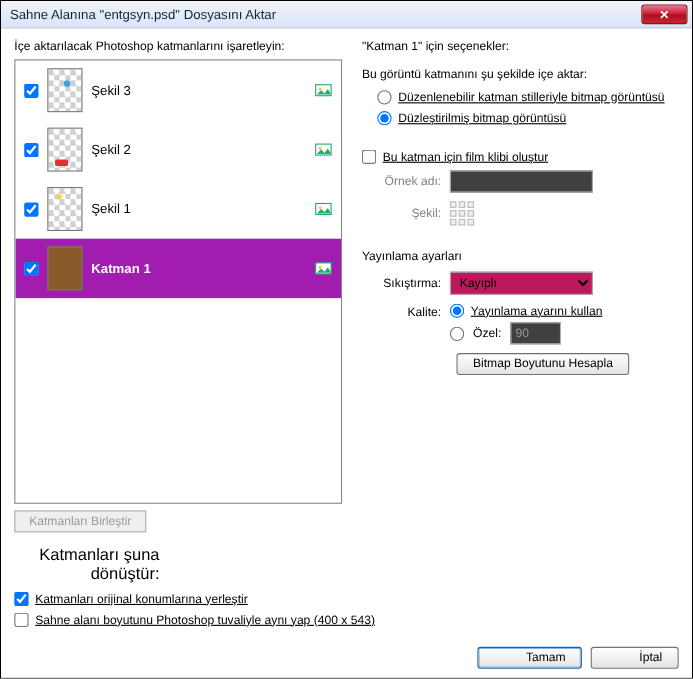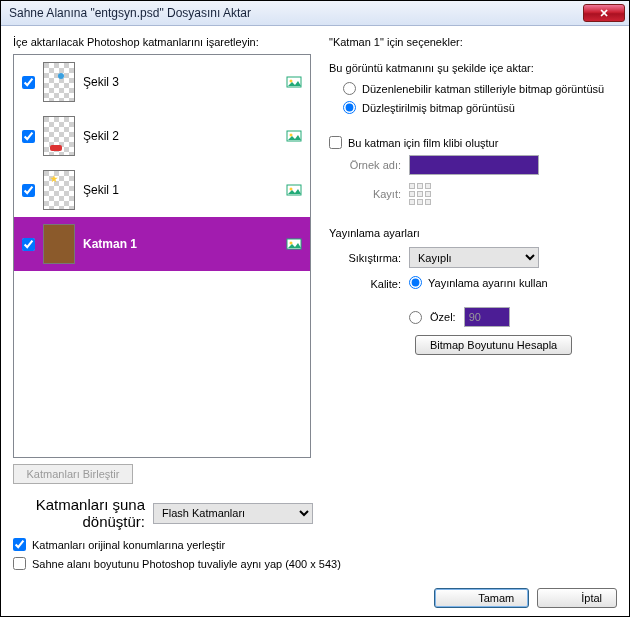--- a/index.html
+++ b/index.html
@@ -19,36 +19,36 @@
 .row input[type=checkbox]{width:13px;height:13px;}
 .thumb{width:32px;height:40px;border:1px solid #777;background:repeating-conic-gradient(#fff 0 25%,#d0d0d0 0 50%) 0 0/10px 10px;position:relative;}
 .thumb.solid{background:#8b5a2b;}
 .thumb .obj{position:absolute;}
 .layername{flex:1;font-size:12px;}
 .endicon{width:16px;height:16px;}
 .mergebtn{margin-top:6px;padding:3px 10px;background:#efefef;border:1px solid #adadad;color:#9a9a9a;width:120px;}
 .section{margin-bottom:16px;}
 .ghead{font-size:11px;color:#000;margin-bottom:8px;}
 .indent{padding-left:14px;}
-.radio-row,.chk-row{display:flex;align-items:center;gap:6px;margin-bottom:6px;}
+.radio-row,.chk-row{display:flex;align-items:center;gap:6px;margin-bottom:6px;text-decoration:underline;}
 .form-row{display:flex;align-items:center;margin-bottom:8px;}
 .form-row .flabel{width:80px;text-align:right;padding-right:8px;color:#808080;}
 .form-row .flabel.active{color:#000;}
-.txt{border:1px solid #abadb3;height:20px;padding:0 4px;background:#e5e5e5;}
-.txt:disabled{background:#4c1d95;color:#888;}
+.txt{border:1px solid #abadb3;height:20px;padding:0 4px;background:#be185d;}
+.txt:disabled{background:#404040;color:#888;}
 select.txt{height:21px;width:130px;}
 .regdots{display:grid;grid-template-columns:repeat(3,6px);grid-template-rows:repeat(3,6px);gap:2px;}
 .regdots div{width:6px;height:6px;border:1px solid #bbb;background:#eee;}
 .btn{background:linear-gradient(#fff,#e3e3e3);border:1px solid #707070;border-radius:3px;padding:3px 14px;cursor:pointer;}
 .btn.primary{border:1px solid #2c628b;box-shadow:0 0 0 1px #7eb4ea inset;}
 .bottom{margin-top:12px;}
 .bottom .form-row .flabel{width:140px;text-align:right;font-size:15px;color:#000;}
 .btnbar{display:flex;justify-content:flex-end;gap:8px;margin-top:18px;}
 .btnbar .btn{min-width:78px;text-align:center;padding-left:43px;}
-.qual-cust{display:flex;align-items:center;gap:8px;margin-left:0;margin-top:18px;}
+.qual-cust{display:flex;align-items:center;gap:8px;margin-left:0;margin-top:4px;}
 .calc-wrap{margin-left:86px;margin-top:6px;}
 </style>
 </head>
 <body>
 
 <div class="window">
   <div class="titlebar">
     <div class="title">Sahne Alanına "entgsyn.psd" Dosyasını Aktar</div>
     <div class="closebtn">
       <span>✕</span>
@@ -131,21 +131,21 @@
         <div class="section" style="margin-top:22px;">
           <div class="chk-row">
             <input type="checkbox" style="">
             <label>Bu katman için film klibi oluştur</label>
           </div>
           <div class="form-row">
             <div class="flabel">Örnek adı:</div>
             <input class="txt" style="width: 130px;" disabled="" value="">
           </div>
           <div class="form-row">
-            <div class="flabel">Kayıt:</div>
+            <div class="flabel">Şekil:</div>
             <div class="regdots">
               <div></div>
                 <div></div>
                 <div></div>
                 <div></div>
                 <div></div>
                 <div></div>
                 <div></div>
                 <div></div>
                 <div></div>
@@ -180,23 +180,20 @@
               <button class="btn">Bitmap Boyutunu Hesapla</button>
             </div>
           </div>
         </div>
       </div>
     </div>
 
     <div class="bottom">
       <div class="form-row">
         <div class="flabel">Katmanları şuna dönüştür:</div>
-        <select class="txt" style="width:160px;">
-          <option>Flash Katmanları</option>
-        </select>
       </div>
       <div class="chk-row">
         <input type="checkbox" checked="" style="">
         <label>Katmanları orijinal konumlarına yerleştir</label>
       </div>
       <div class="chk-row">
         <input type="checkbox" style="">
         <label>Sahne alanı boyutunu Photoshop tuvaliyle aynı yap (400 x 543)</label>
       </div>
       <div class="btnbar">

